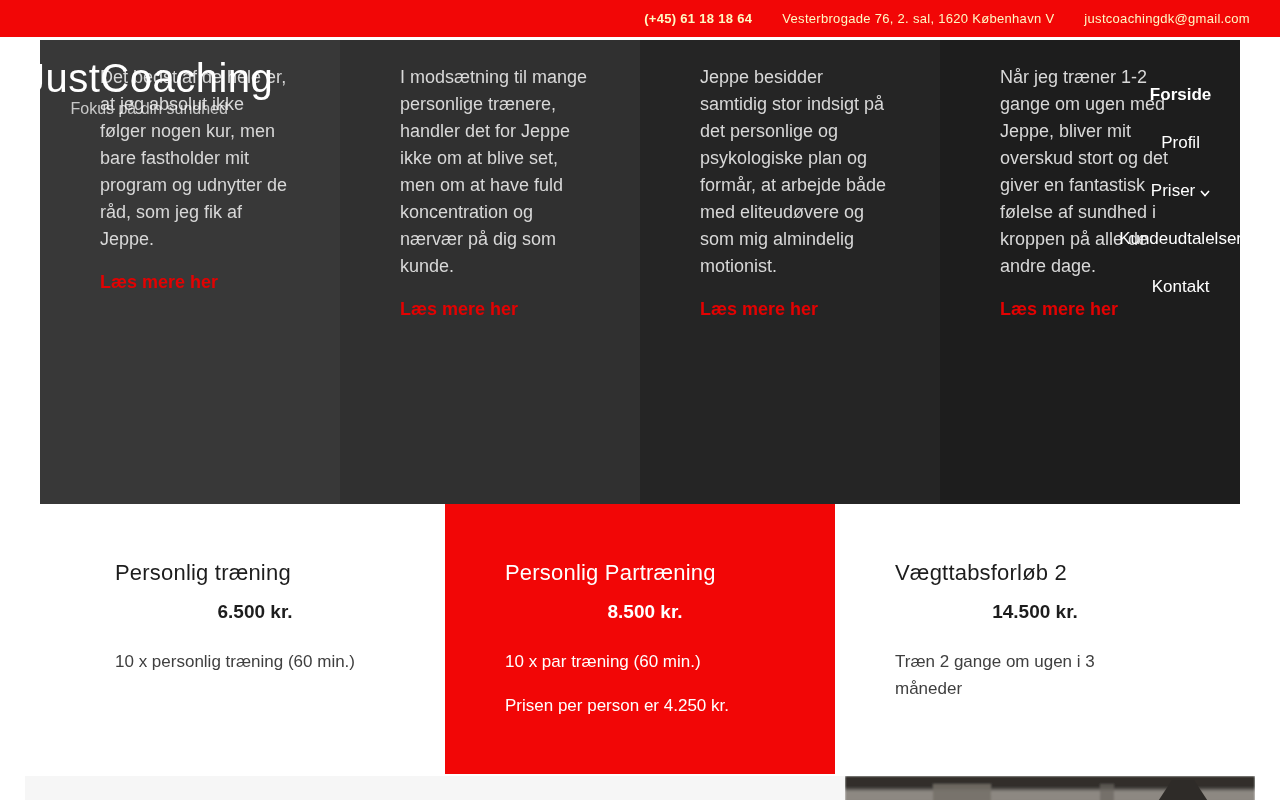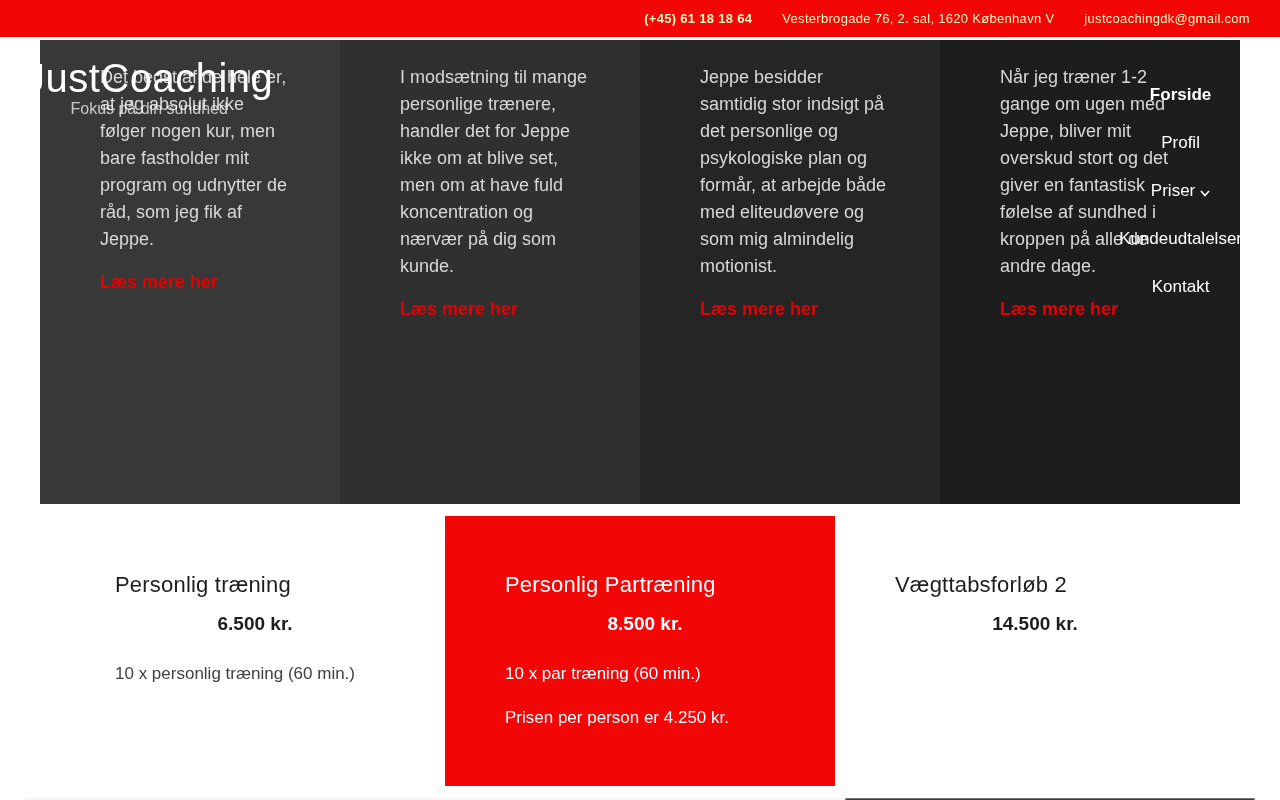--- a/index.html
+++ b/index.html
@@ -48,21 +48,21 @@
     display:inline-block;margin-top:16px;
     color:#e20202;font-weight:600;text-decoration:none;cursor:pointer;
     font-size:18px;
   }
   .bg-c1{background:#383838;}
   .bg-c2{background:#303030;}
   .bg-c3{background:#252525;}
   .bg-c4{background:#1d1d1d;}
 
   
-  .pricing{display:flex;margin:12px 55px;height:270px;}
+  .pricing{display:flex;margin:0 55px;height:270px;}
   .price-card{
     width:390px;box-sizing:border-box;
     padding:56px 50px 0 60px;background:#fff;
   }
   .price-card h3{
     margin:0 0 15px;font-size:22px;font-weight:400;
     color:#1d1d1d;letter-spacing:.2px;
   }
   .price-card .price{font-size:19px;font-weight:700;color:#1d1d1d;margin:0 0 25px;text-align:center;}
   .price-card .desc{margin:0 0 17px;font-size:17px;line-height:27px;color:#3f3f3f;}
@@ -136,20 +136,21 @@
     </div>
     <div class="price-card highlight">
       <h3>Personlig Partræning</h3>
       <div class="price">8.500 kr.</div>
       <p class="desc">10 x par træning (60 min.)</p>
       <p class="desc">Prisen per person er 4.250 kr.</p>
     </div>
     <div class="price-card">
       <h3>Vægttabsforløb 2</h3>
       <div class="price">14.500 kr.</div>
+      <p class="desc">Træn 2 gange om ugen i 3 måneder</p>
     </div>
   </section>
 
   <section class="bottom">
     <svg class="photo" viewBox="0 0 410 121" preserveAspectRatio="none" role="img">
       <defs>
         <linearGradient id="ceil" x1="0" y1="0" x2="0" y2="1">
           <stop offset="0" stop-color="#302e2b"></stop>
           <stop offset="0.09" stop-color="#302e2b"></stop>
           <stop offset="0.13" stop-color="#8e8983"></stop>

